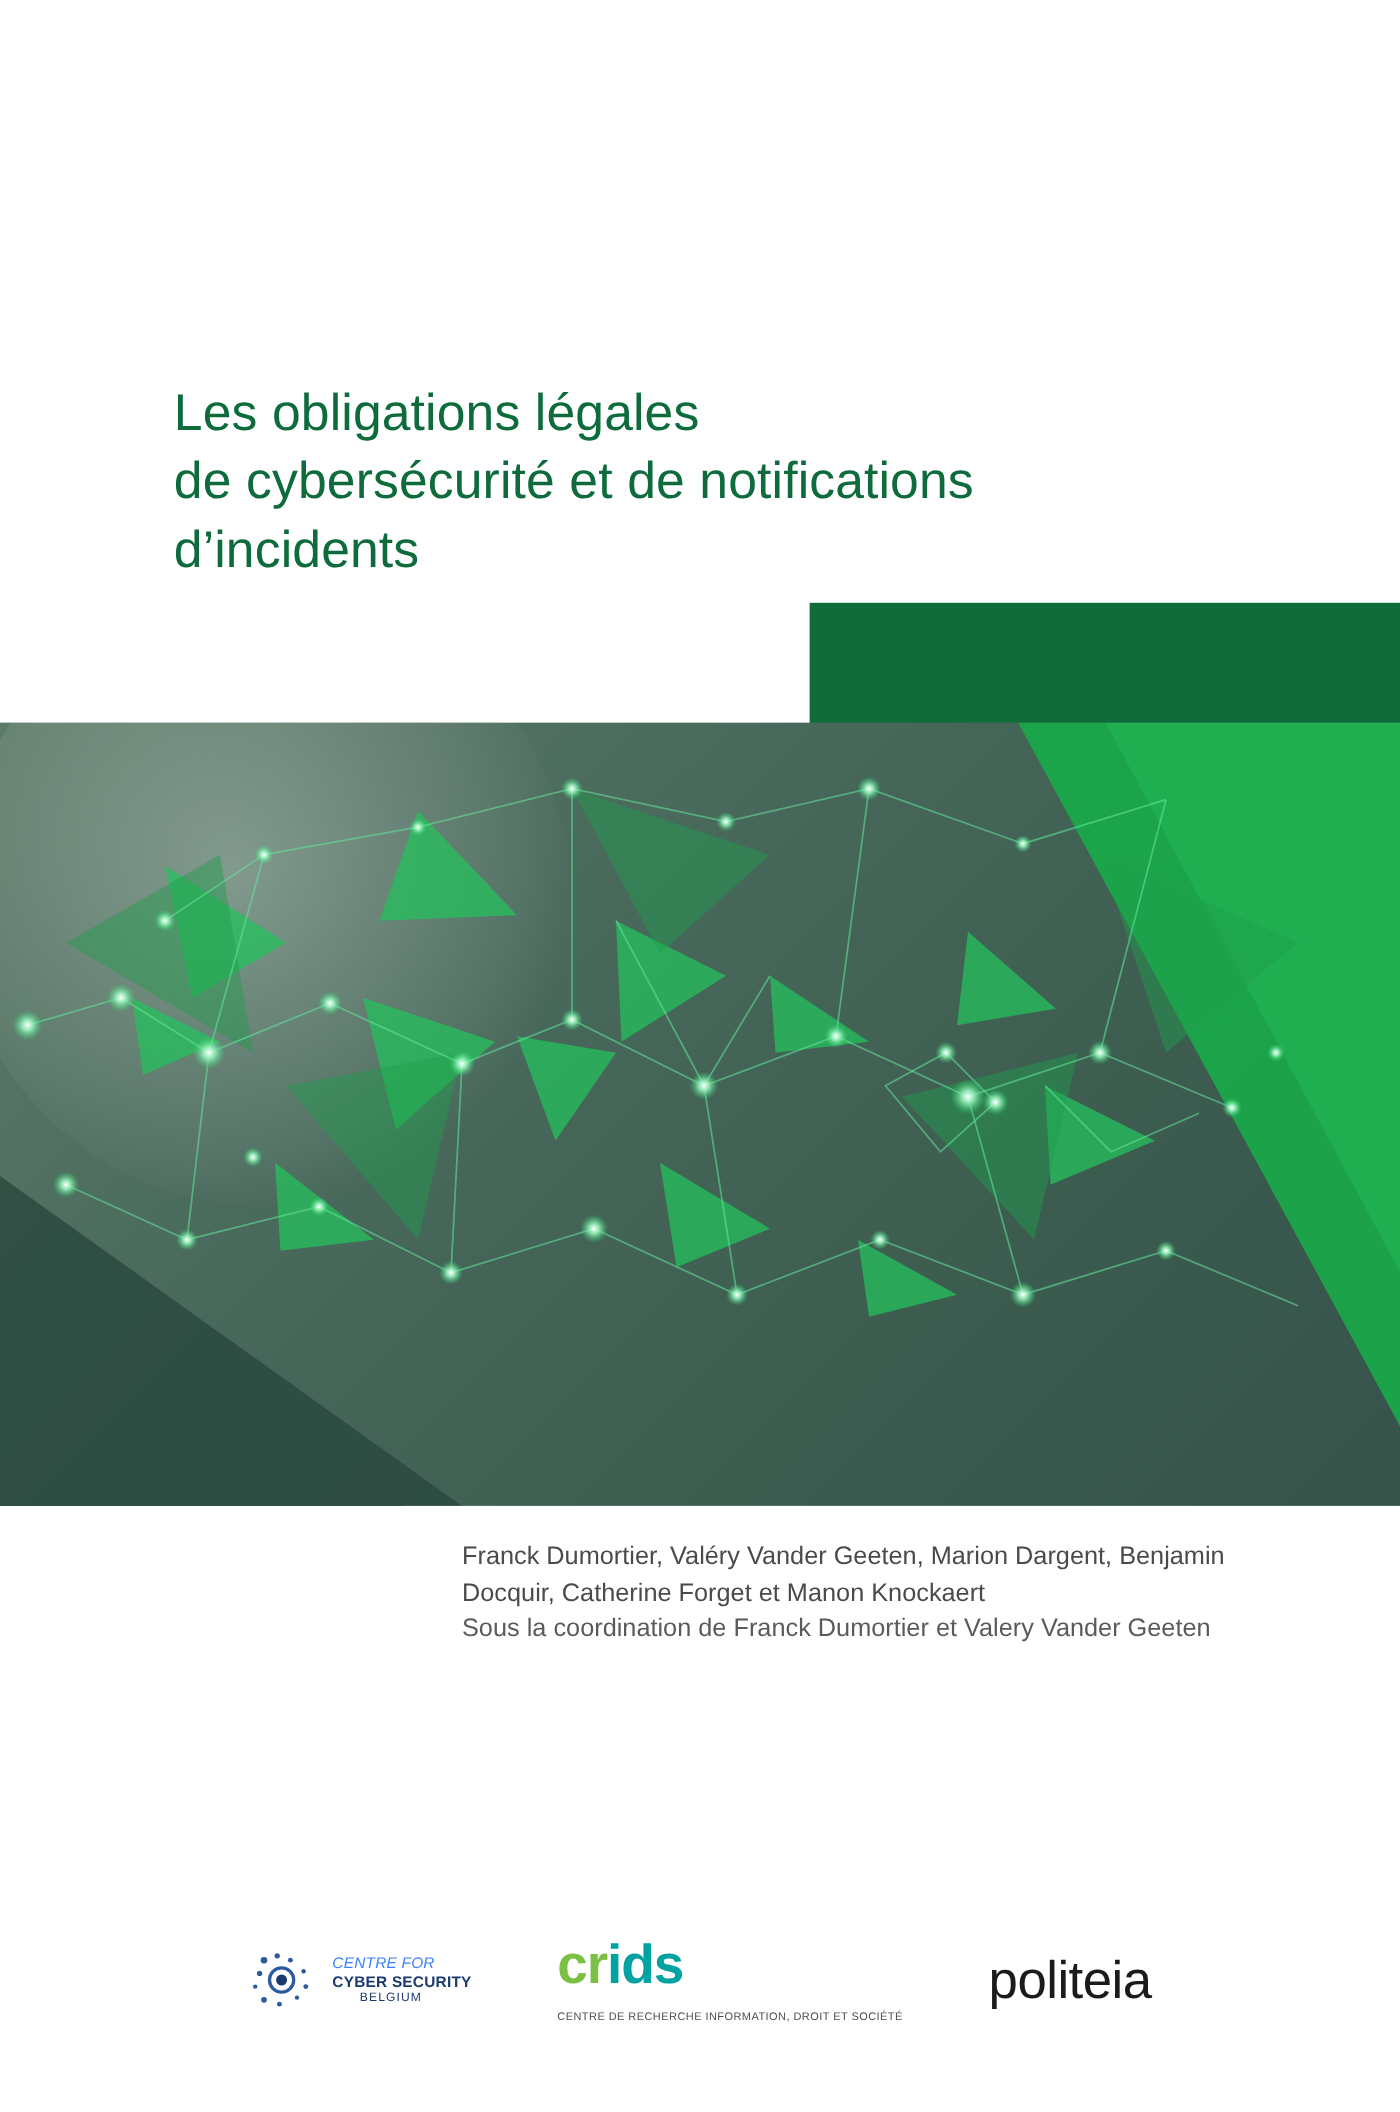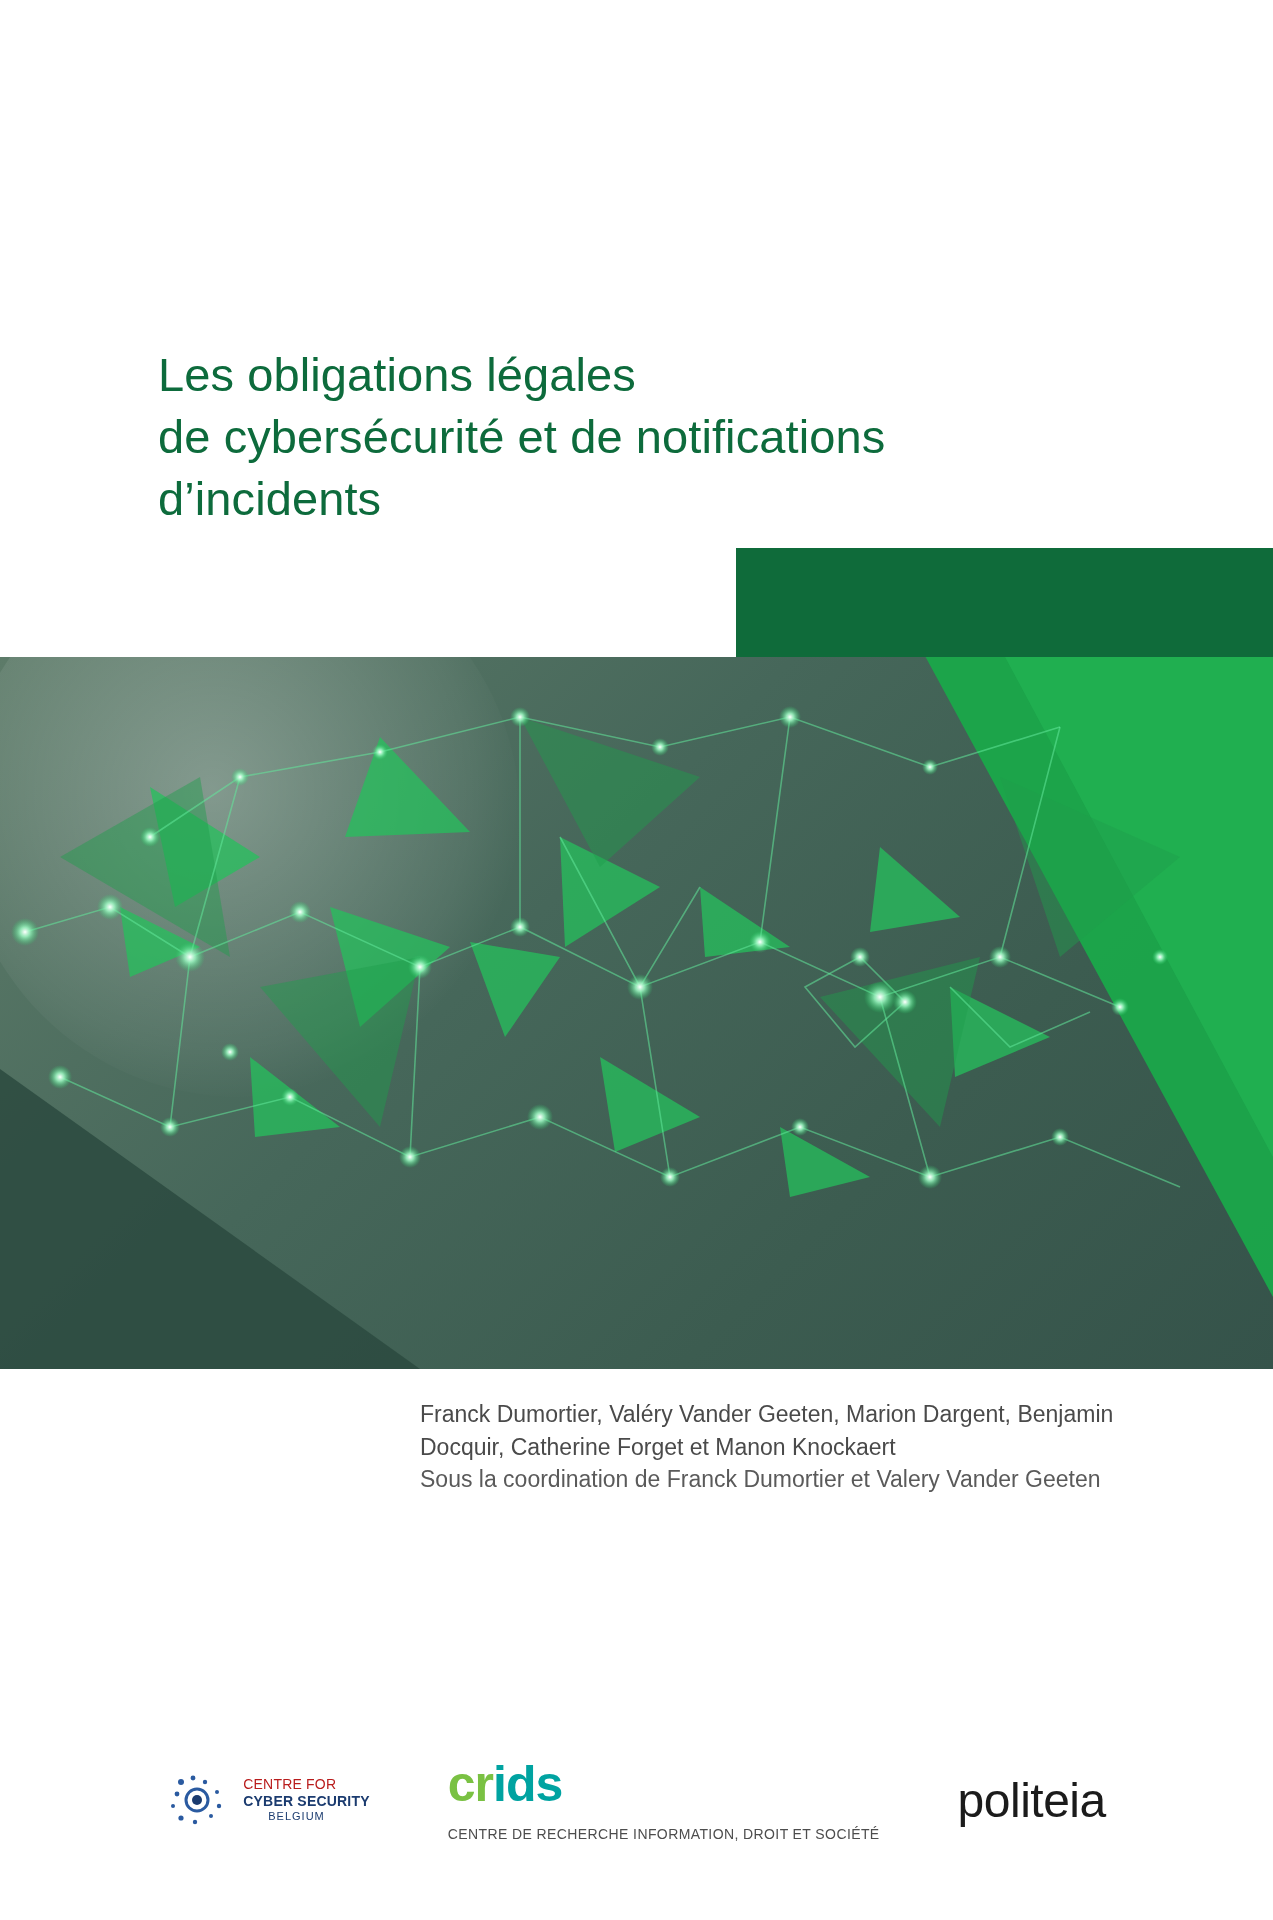--- a/index.html
+++ b/index.html
@@ -144,38 +144,38 @@
     width: 64px; height: 64px;
     position: relative;
   }
   .ccb-text {
     color: #1b3b6f;
     font-size: 14px;
     line-height: 1.22;
     font-weight: bold;
     letter-spacing: 0.2px;
   }
-  .ccb-text .l1 { font-weight: normal; color: #b91c1c; }
+  .ccb-text .l1 { font-weight: normal; color: #3b82f6; font-style: italic; }
   .ccb-text .l3 { font-size: 11px; font-weight: normal; letter-spacing: 1px; padding-left: 25px; }
 
   .logo-crids { text-align: left; }
   .crids-word {
     font-size: 50px;
     line-height: 1;
     font-weight: bold;
     letter-spacing: -1px;
   }
   .crids-word .c { color: #7ac143; }
   .crids-word .r { color: #7ac143; }
   .crids-word .i { color: #00a3a1; }
   .crids-word .d { color: #00a3a1; }
   .crids-word .s { color: #00a3a1; }
   .crids-sub {
     margin-top: 17px;
-    font-size: 14px;
+    font-size: 10px;
     color: #4d4d4d;
     letter-spacing: 0.4px;
   }
 
   .logo-politeia {
     font-size: 48px;
     color: #1b1b1b;
     letter-spacing: -0.5px;
     font-weight: 500;
   }

